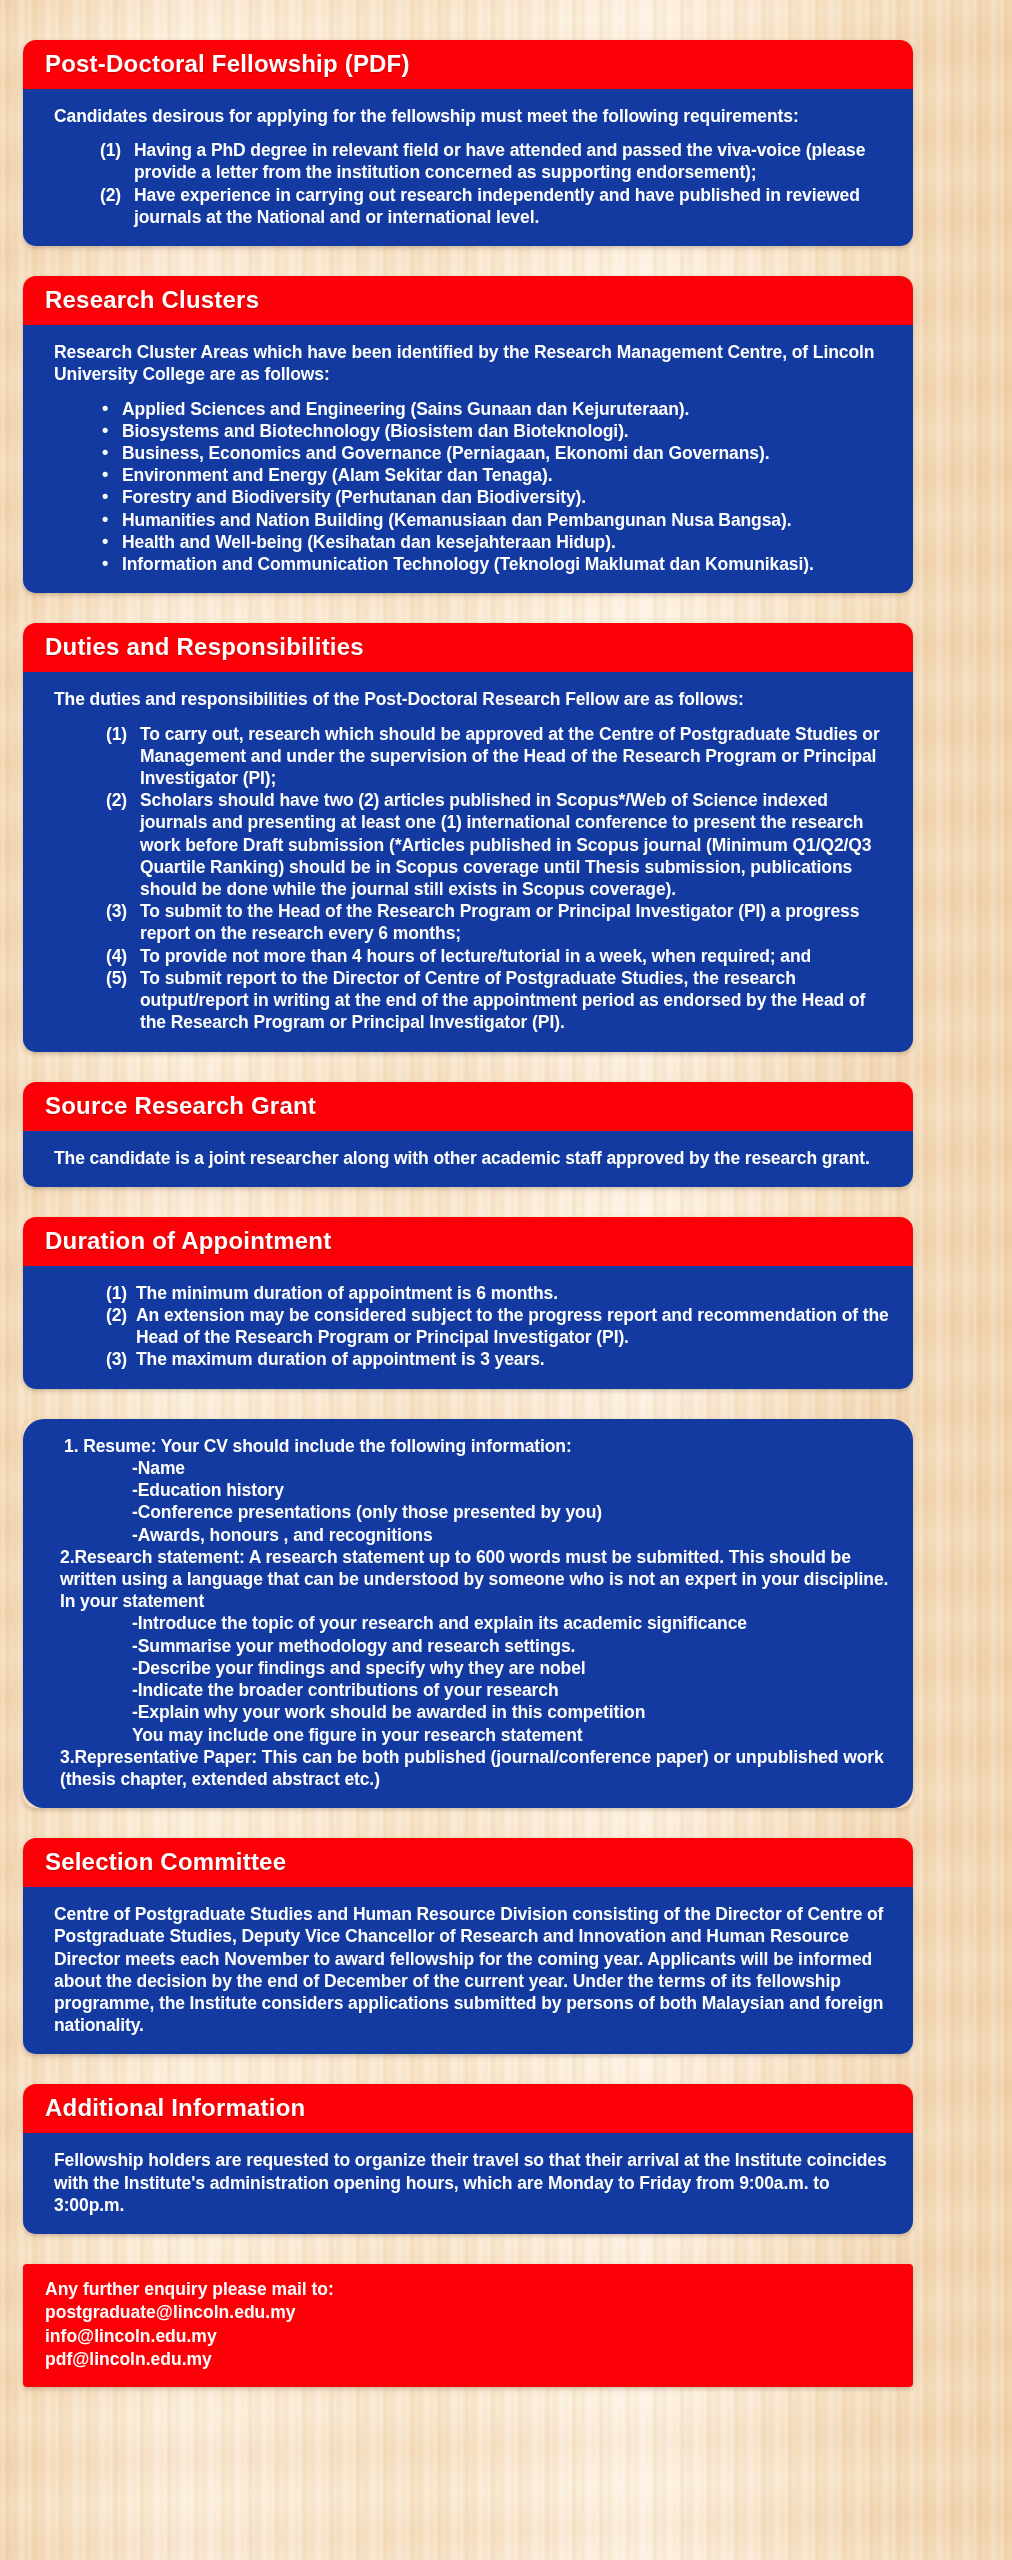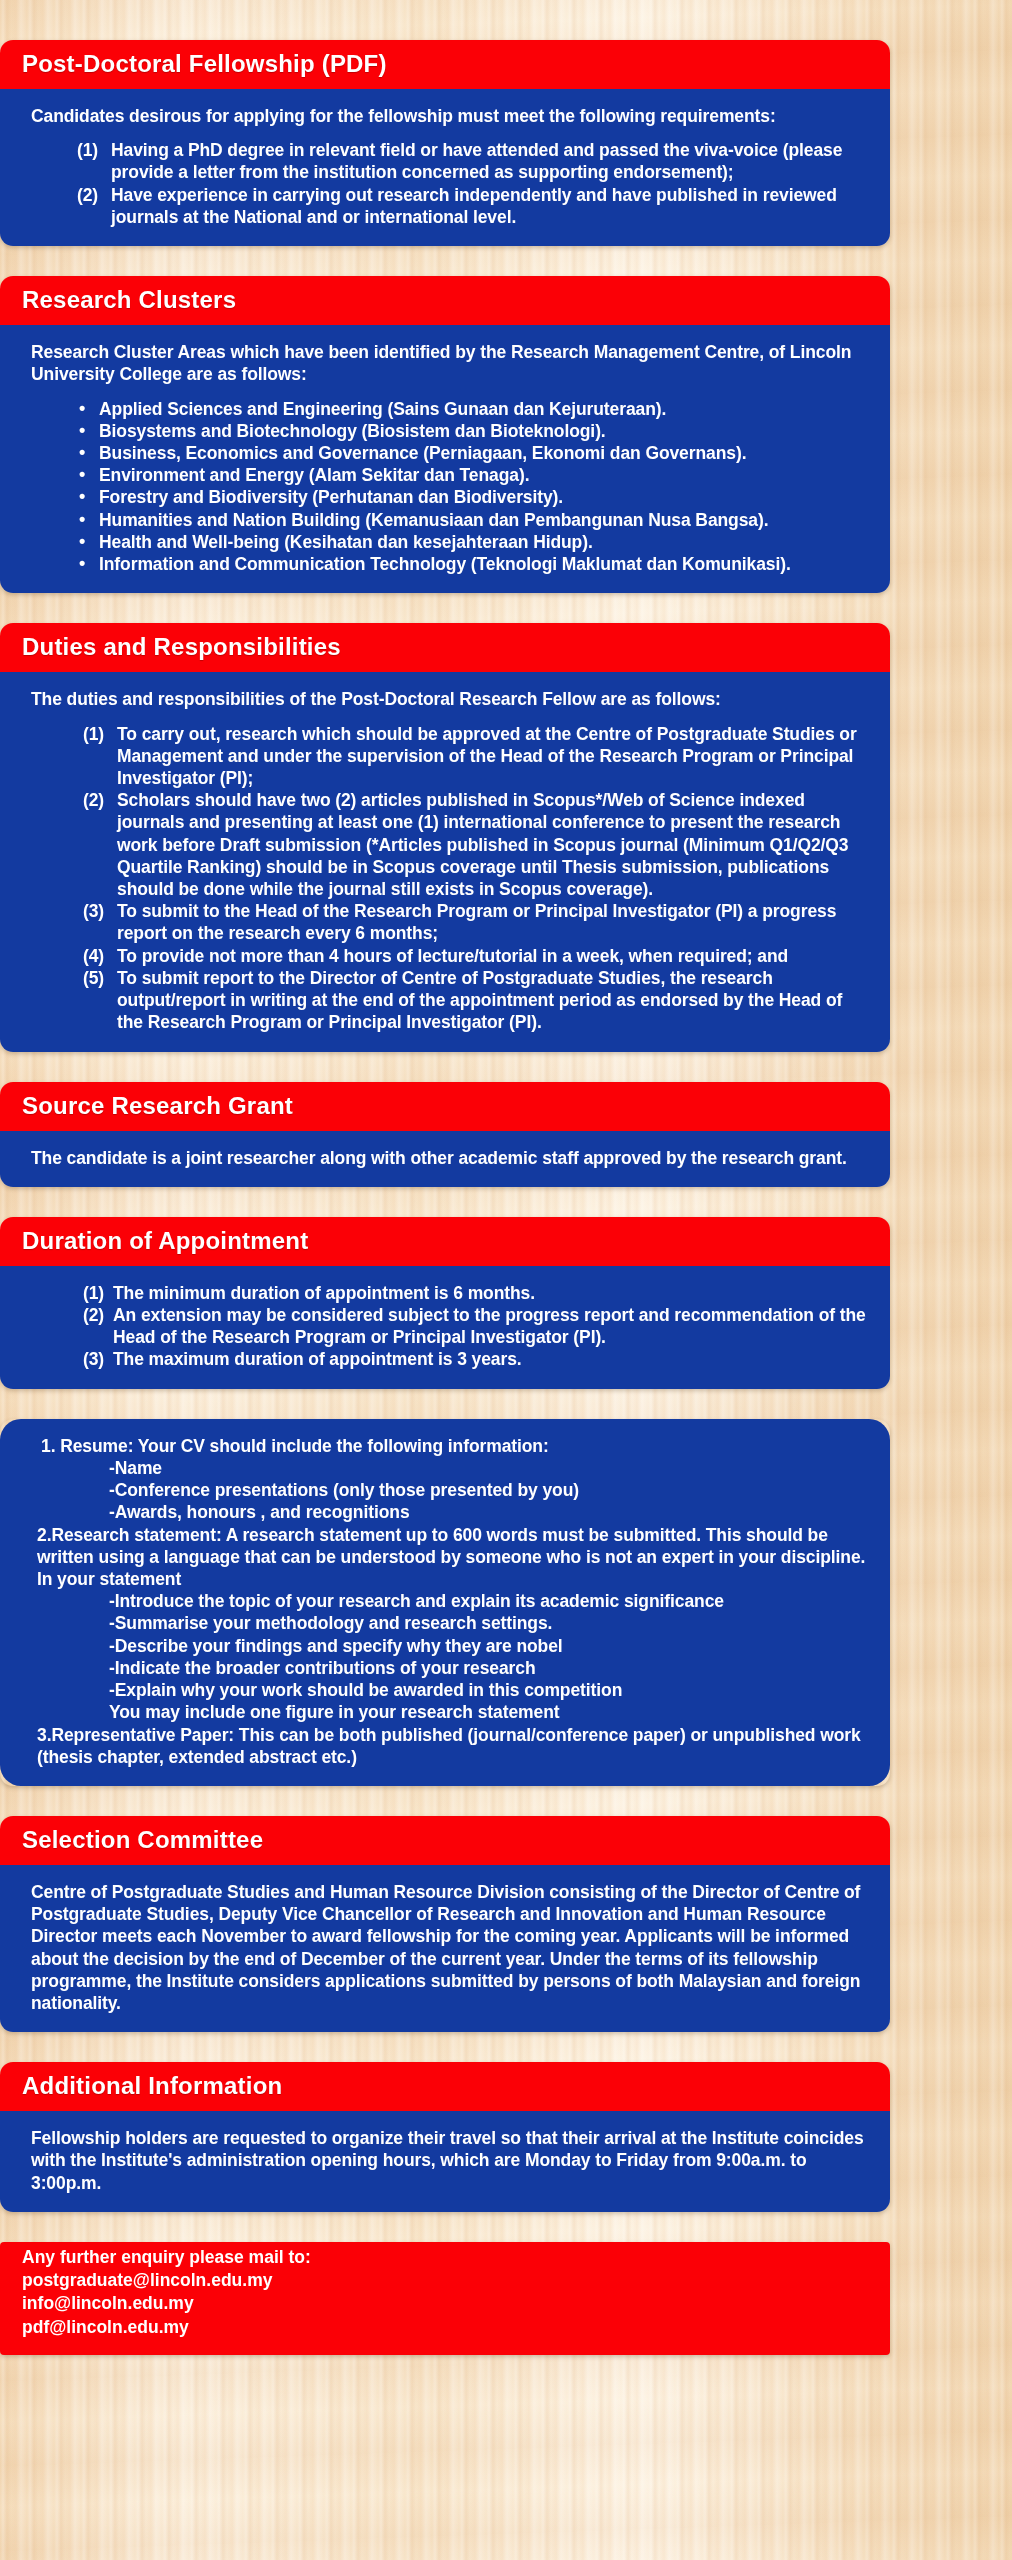--- a/index.html
+++ b/index.html
@@ -26,20 +26,21 @@
       linear-gradient(90deg, #f3d8b4 0%, #fbeedb 18%, #f7e3c6 42%, #fdf3e4 63%, #f4dcbb 85%, #f0d3ac 100%);
     position: relative;
     overflow: hidden;
   }
 
   .page {
     position: relative;
     width: 860px;
     height: 2560px;
     padding: 0;
+    margin-left: 23px;
   }
 
   .card {
     position: relative;
     margin: 0 auto;
     width: 890px;
     border-radius: 13px;
     overflow: hidden;
     box-shadow: 0 2px 4px rgba(80,50,20,0.25);
   }
@@ -114,21 +115,21 @@
 
   .para { }
 
   .contact-card {
     position: relative;
     margin: 0 auto;
     width: 890px;
     background: #fb0006;
     color: #ffffff;
     border-radius: 4px;
-    padding: 4px 20px 16px 22px;
+    padding: 14px 20px 16px 22px;
     font-size: 17.5px;
     font-weight: bold;
     line-height: 1.33;
     box-shadow: 0 2px 4px rgba(80,50,20,0.25);
   }
 
   .gap-xl { height: 30px; }
   .top-pad { height: 40px; }
   .bot-pad { height: 26px; }
 </style>
@@ -236,20 +237,21 @@
       </ol>
     </div>
   </div>
 
   <div class="gap-xl"></div>
 
   <div class="card">
     <div class="card-body doclist">
       <div class="lvl1 hang">1. Resume:  Your CV should include the following information:</div>
       <div class="lvl2">-Name</div>
+      <div class="lvl2">-Education history</div>
       <div class="lvl2">-Conference presentations (only those presented by you)</div>
       <div class="lvl2">-Awards, honours , and recognitions</div>
       <div class="lvl1 nohang">2.Research statement: A research statement up to 600 words must be submitted. This should be written using a language that can be understood by someone who is not an expert in your discipline. In your statement</div>
       <div class="lvl2">-Introduce the topic of your research and explain its academic significance</div>
       <div class="lvl2">-Summarise your methodology and research settings.</div>
       <div class="lvl2">-Describe your findings and specify why they are nobel</div>
       <div class="lvl2">-Indicate the broader contributions of your research</div>
       <div class="lvl2">-Explain why your work should be awarded in this competition</div>
       <div class="lvl2"> You may include one figure in your research statement</div>
       <div class="lvl1 nohang">3.Representative Paper: This can be both published (journal/conference paper) or unpublished work (thesis chapter, extended abstract etc.)</div>

